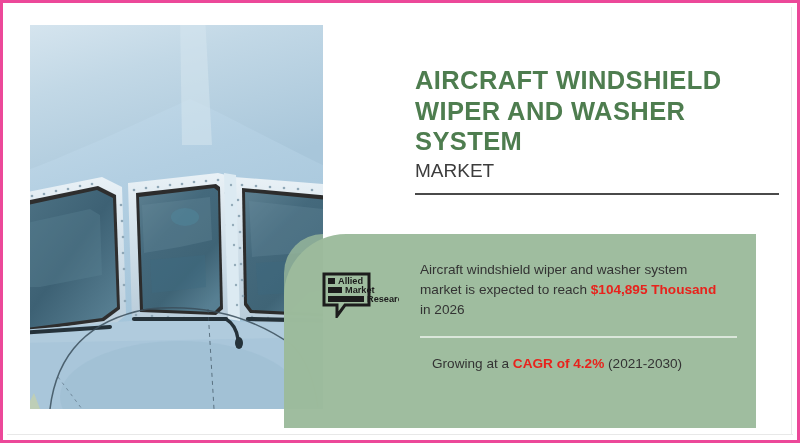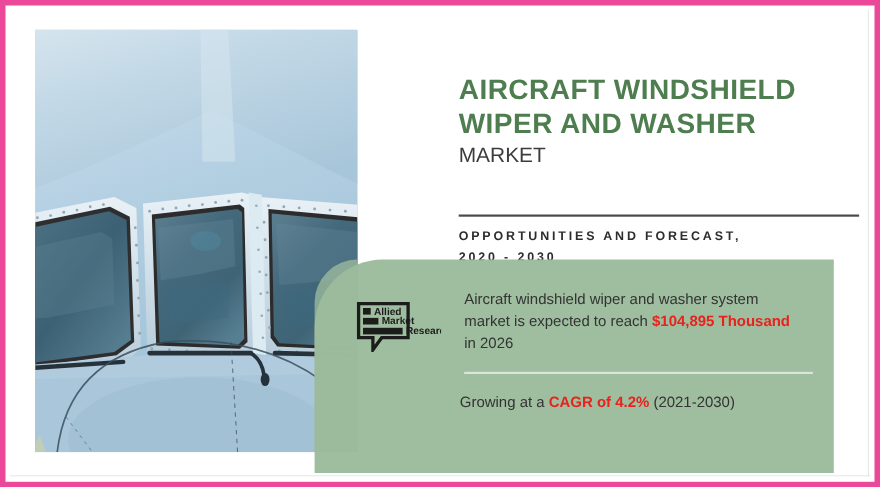--- a/index.html
+++ b/index.html
@@ -10,21 +10,21 @@
     background: #ffffff;
     font-family: "Liberation Sans", sans-serif;
     overflow: hidden;
   }
 
   #canvas {
     position: relative;
     width: 800px;
     height: 443px;
     background: #ffffff;
-    border: 5px solid #ec4899;
+    border: 3px solid #ec4899;
     overflow: hidden;
   }
 
   
   .frame-line {
     position: absolute;
     background: #e8e8e8;
   }
   .frame-line.bottom { left: 4px; right: 4px; bottom: 5px; height: 1px; }
   .frame-line.right  { top: 4px; bottom: 5px; right: 5px; width: 1px; }
@@ -120,21 +120,21 @@
   #logo svg { display:block; width:100%; height:100%; }
 
   
   .panel-text {
     position: absolute;
     color: #333333;
     font-size: 13.6px;
     line-height: 1.48;
   }
   #stat-line  { left: 417px; top: 257px; width: 306px; }
-  #cagr-line  { left: 413px; top: 351px; width: 306px; }
+  #cagr-line  { left: 429px; top: 351px; width: 306px; }
   .hl { color: #e8221c; font-weight: bold; }
 
   #panel-rule {
     position: absolute;
     left: 417px;
     top: 333px;
     width: 317px;
     height: 1.5px;
     background: rgba(255,255,255,0.62);
   }
@@ -307,29 +307,26 @@
         <path d="M 28 352 L 52 384" fill="none" stroke="#44596a" stroke-width="0.9" stroke-dasharray="3 4" opacity="0.6"></path>
 
         <path d="M -4 384 L 4 368 L 10 384 Z" fill="#c8d2a8" opacity="0.7"></path>
       </g>
     </svg>
   </div>
 
   <div id="headline">
     <div class="main">AIRCRAFT WINDSHIELD</div>
     <div class="main">WIPER AND WASHER</div>
+    <div class="main">SYSTEM</div>
     <div class="sub">MARKET</div>
   </div>
 
   <div id="title-rule"></div>
 
-  <div id="forecast">
-    <div>OPPORTUNITIES AND FORECAST,</div>
-    <div>2020 - 2030</div>
-  </div>
 
   <div id="green-panel"></div>
   <div id="green-panel-overlay"></div>
 
   <div id="logo">
     <svg viewBox="0 0 78 46">
 
       <path d="M 3 2 L 48 2 L 48 33 L 24 33 L 16 44 L 16 33 L 3 33 Z" fill="none" stroke="#1c1c1c" stroke-width="3" stroke-linejoin="miter"></path>
 
       <rect x="7" y="6" width="7" height="6" fill="#1c1c1c"></rect>

